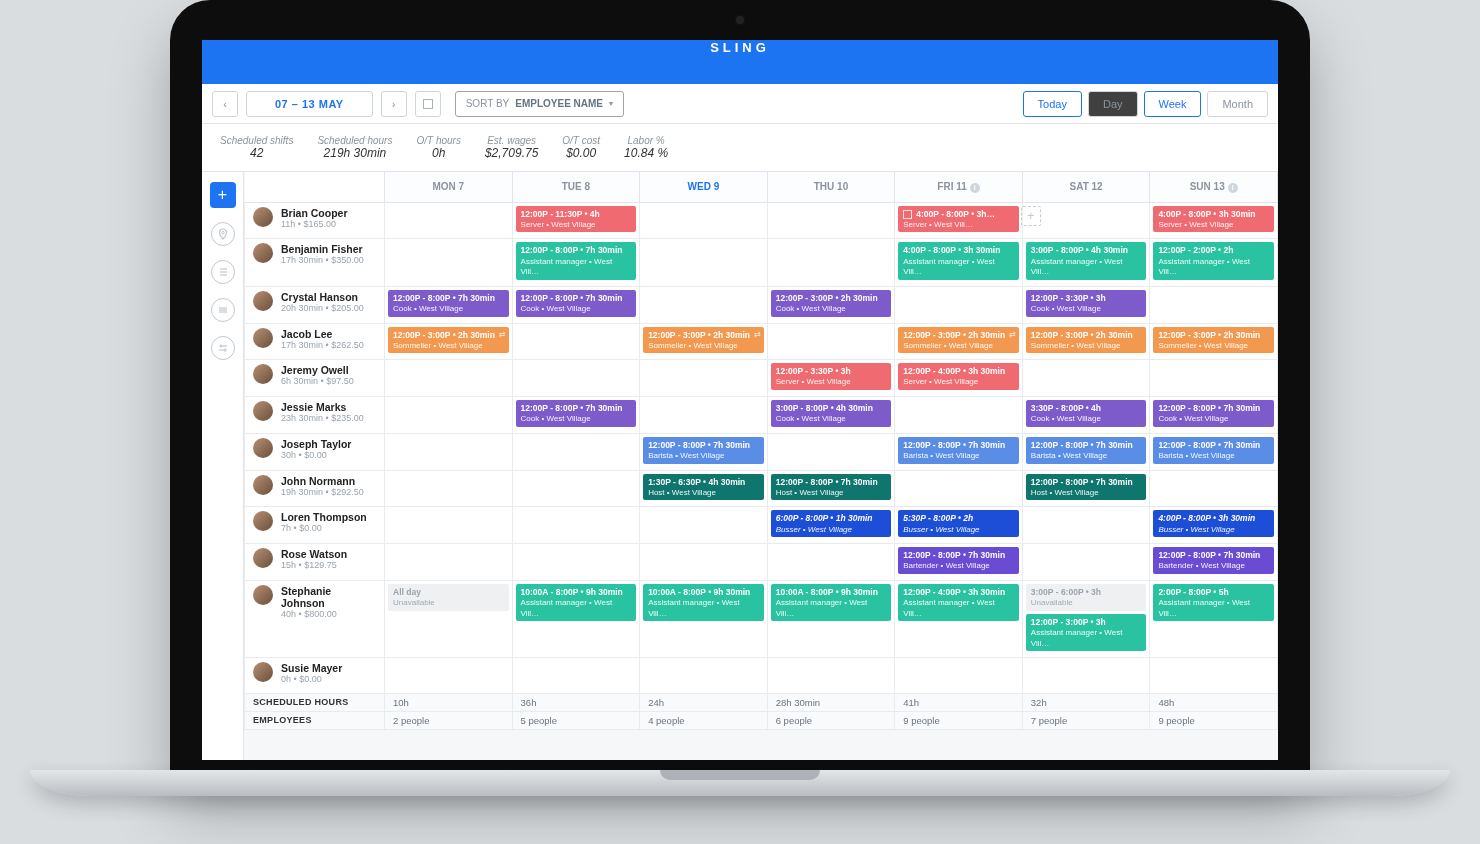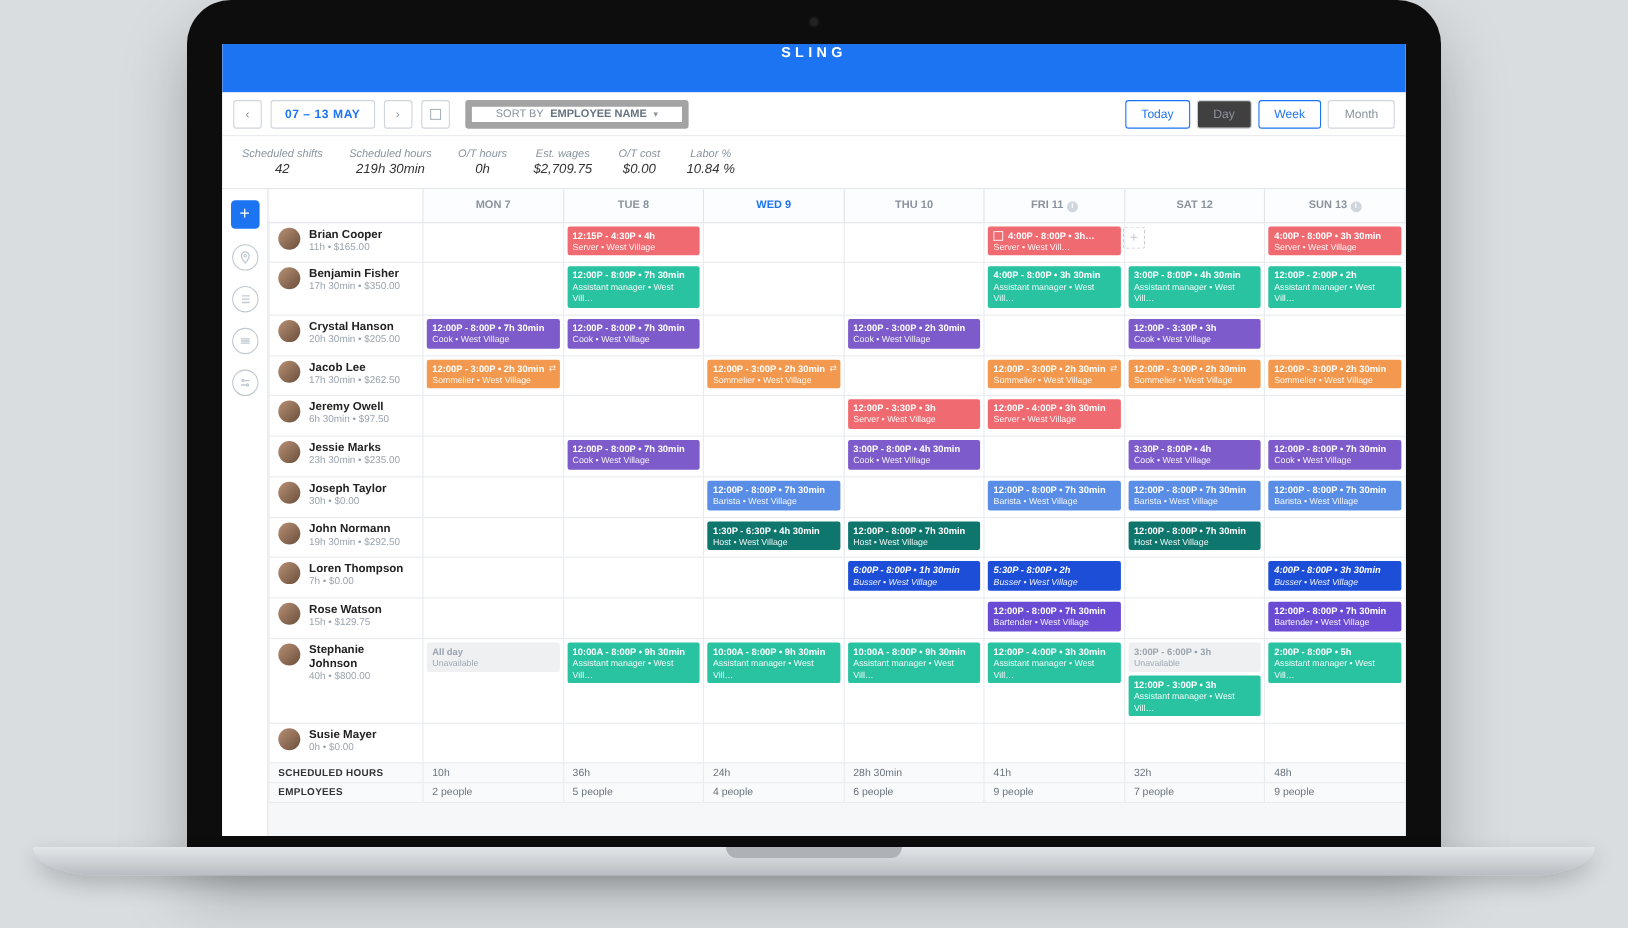--- a/index.html
+++ b/index.html
@@ -23,22 +23,22 @@
   .nav-item { display:flex; align-items:center; gap:6px; padding:0 16px; font-size:12px; cursor:pointer;}
   .nav-item.active { border-bottom:3px solid #fff; }
   .nav-icon { width:14px; height:14px; display:inline-block; }
   .user-pill { display:flex; align-items:center; gap:8px; background:rgba(255,255,255,0.08); padding:4px 12px; border-radius:4px;}
   .avatar { width:22px; height:22px; border-radius:50%; background:linear-gradient(135deg,#c68b5b,#8a5a3b); }
   .user-pill .sub { font-size:9px; opacity:0.8;}
   .chev { font-size:9px; opacity:0.8; margin-left:8px;}
   
   .toolbar { height:40px; border-bottom:1px solid #e1e4e8; display:flex; align-items:center; padding:0 10px; gap:8px; background:#fff;}
   .sq-btn { width:26px; height:26px; border:1px solid #d0d5da; border-radius:3px; background:#fff; display:flex; align-items:center; justify-content:center; cursor:pointer; color:#8a939e; font-size:11px;}
-  .date-btn { height:26px; border:1px solid #d0d5da; border-radius:3px; padding:0 12px; display:flex; align-items:center; font-weight:700; color:#1d74f2; font-size:11px; letter-spacing:0.5px; cursor:pointer;}
-  .sort { display:flex; align-items:center; gap:6px; margin-left:6px; border:6px solid #a3a3a3; border-radius:3px; height:26px; padding:0 22px; font-size:10px; color:#8a939e; cursor:pointer;}
+  .date-btn { height:26px; border:1px solid #d0d5da; border-radius:3px; padding:0 28px; display:flex; align-items:center; font-weight:700; color:#1d74f2; font-size:11px; letter-spacing:0.5px; cursor:pointer;}
+  .sort { display:flex; align-items:center; gap:6px; margin-left:6px; border:1px solid #a3a3a3; border-radius:3px; height:26px; padding:0 10px; font-size:10px; color:#8a939e; cursor:pointer;}
   .sort b { color:#667380; font-weight:600; font-size:10px;}
   .spacer { flex:1; }
   .pill-group { display:flex; gap:6px; }
   .pill { height:26px; border:1px solid #d0d5da; border-radius:3px; padding:0 14px; display:flex; align-items:center; font-size:11px; color:#8a939e; background:#fff; cursor:pointer;}
   .pill.blue { color:#1d74f2; border-color:#1d74f2;}
   .pill.dim { background:#404040;}
   
   .stats { height:48px; display:flex; justify-content:flex-start; align-items:center; padding:0 18px; gap:24px; border-bottom:1px solid #e1e4e8; background:#fff;font-style:italic;}
   .stat { text-align:center;}
   .stat .l { font-size:10px; color:#8a939e;}
@@ -263,21 +263,21 @@
                     <div class="av"></div>
                     <div>
                       <div class="nm">Brian Cooper</div>
                       <div class="mt">11h • $165.00</div>
                     </div>
                   </div>
                 </td>
                 <td></td>
                 <td>
                   <div class="shift-wrap">
-                    <div class="shift c-red"><span class="t">12:15P - 4:30P • 4h</span><br><span class="r">Server • West Village</span></div>
+                    <div class="shift c-red"><span class="t">12:00P - 11:30P • 4h</span><br><span class="r">Server • West Village</span></div>
                   </div>
                 </td>
                 <td></td>
                 <td></td>
                 <td>
                   <div class="shift-wrap">
                     <div class="shift c-red"><span style="display:inline-block;width:9px;height:9px;border:1px solid rgba(255,255,255,0.8);margin-right:4px;vertical-align:middle;"></span><span class="t">4:00P - 8:00P • 3h…</span><br><span class="r">Server • West Vill…</span></div>
                     <div class="ghost-add">+</div>
                   </div>
                 </td>

